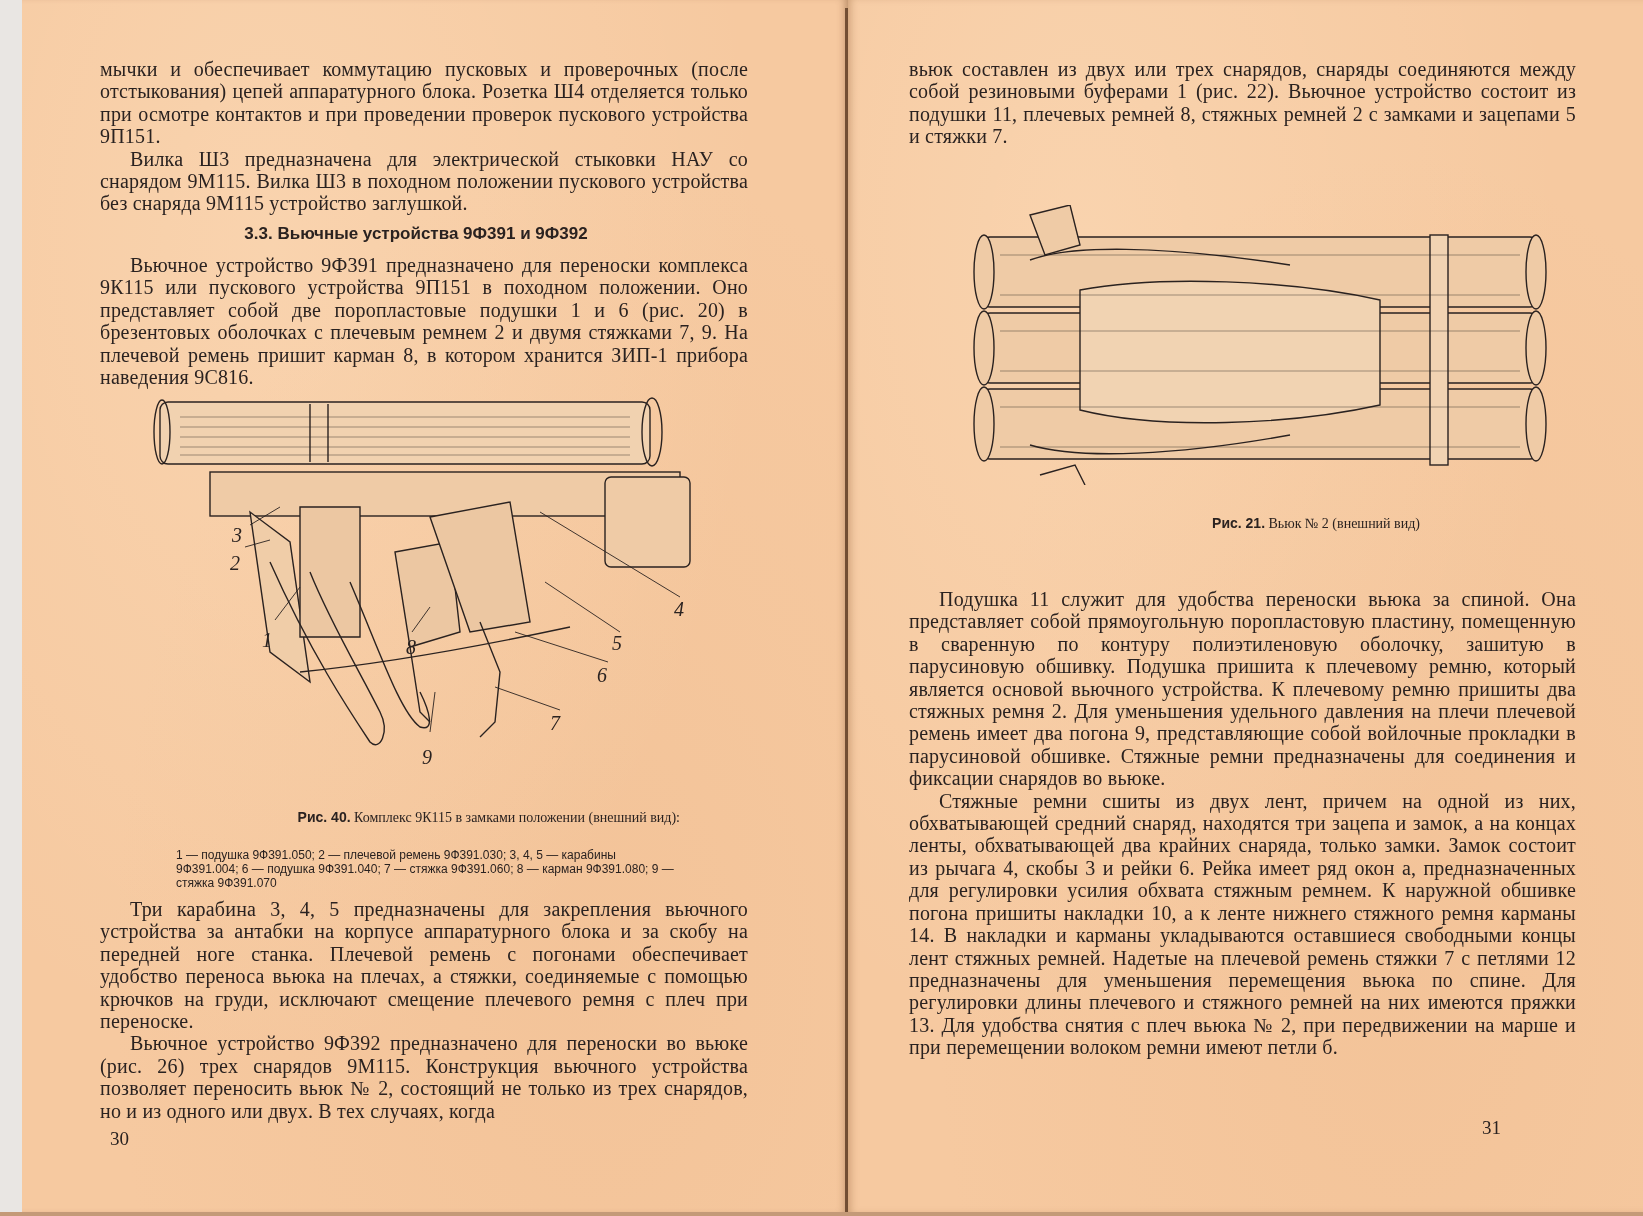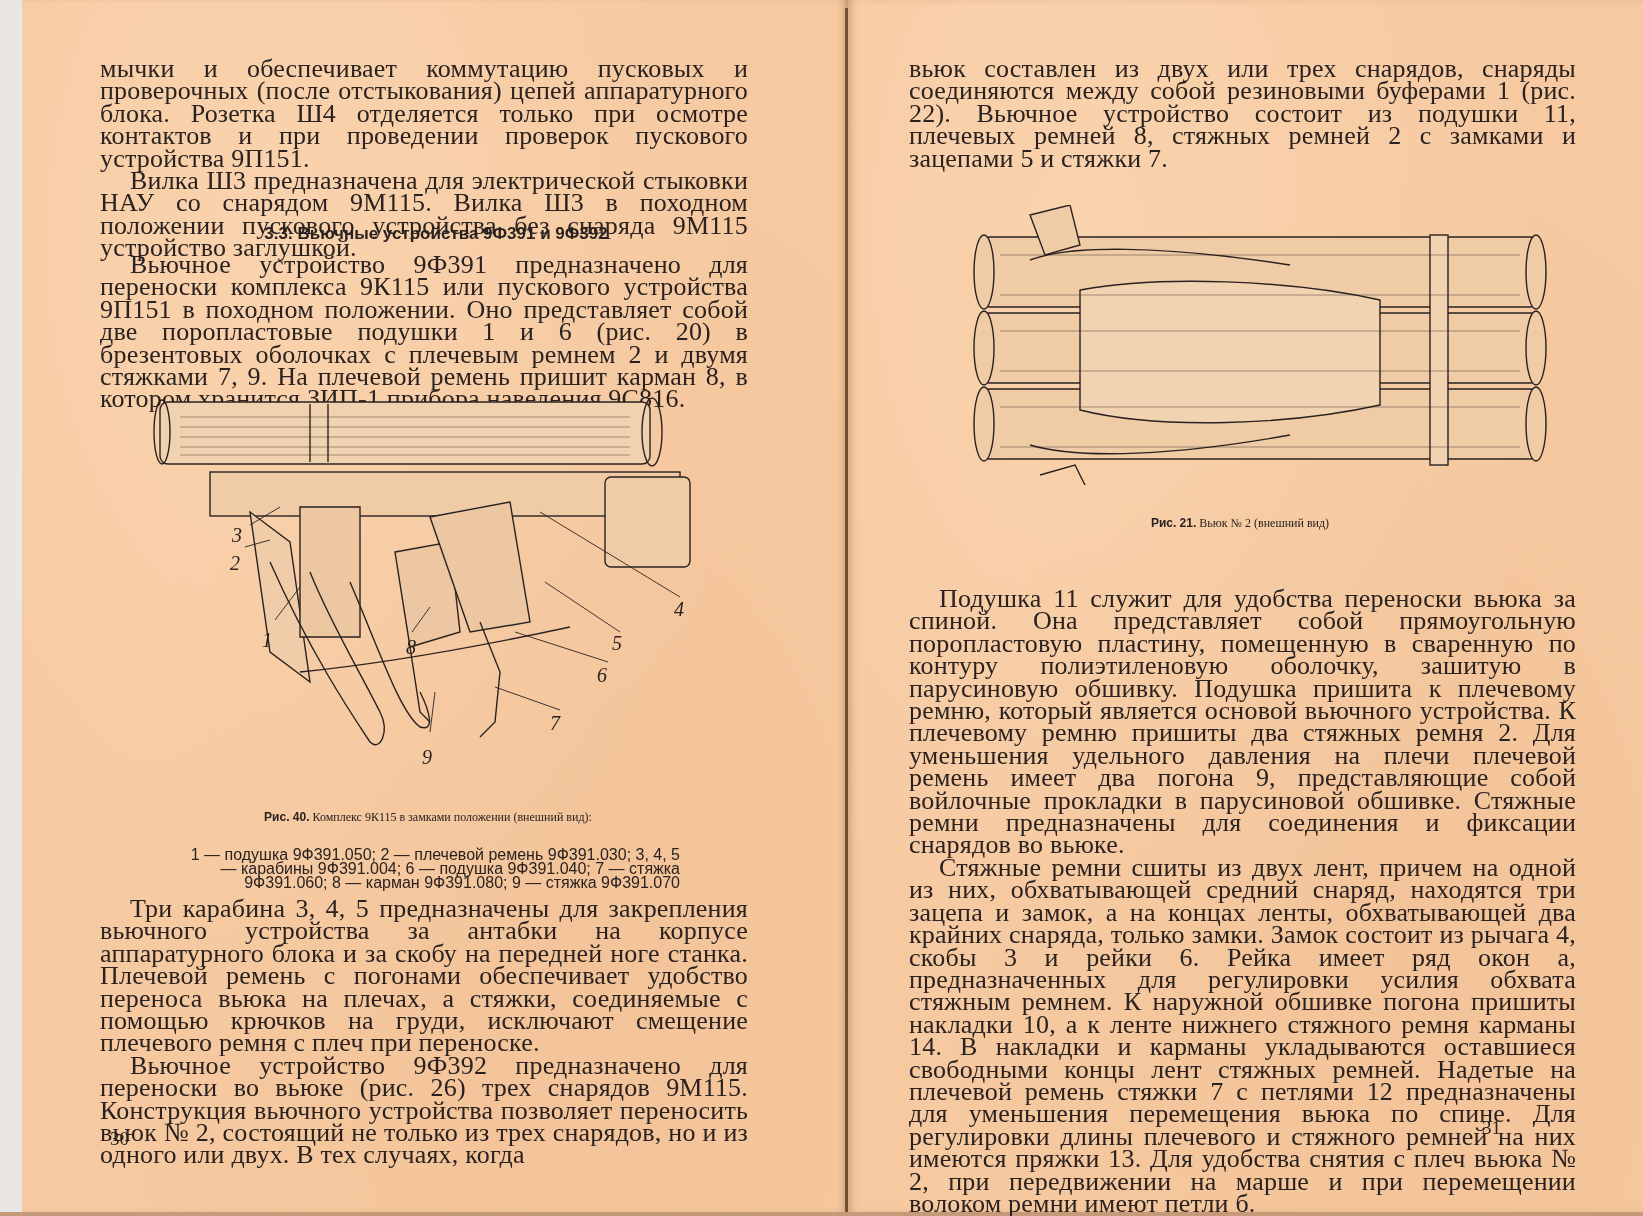--- a/index.html
+++ b/index.html
@@ -17,45 +17,45 @@
       radial-gradient(ellipse at 30% 20%, rgba(255,230,200,0.35), transparent 60%),
       radial-gradient(ellipse at 70% 80%, rgba(230,170,120,0.18), transparent 60%);
   }
   .page.left { left: 22px; width: 826px; height: 1212px; box-shadow: inset -8px 0 10px -6px rgba(90,50,20,0.45); }
   .page.right { left: 848px; width: 795px; height: 1212px; box-shadow: inset 6px 0 8px -4px rgba(120,70,30,0.35); }
   .spine { position: absolute; left: 845px; top: 8px; width: 3px; height: 1204px; background: #5a3a22; opacity: .8; }
   .bottom-edge { position: absolute; left: 0; top: 1212px; width: 1643px; height: 4px; background: #c49a78; }
 
   .text-block {
     position: absolute;
-    font-size: 26px;
+    font-size: 20px;
     line-height: 22.4px;
     text-align: justify;
     letter-spacing: 0.2px;
   }
   .text-block p { margin: 0; text-indent: 30px; }
   .text-block p.noindent { text-indent: 0; }
   .heading {
     position: absolute;
     font-family: "Liberation Sans", "DejaVu Sans", sans-serif;
     font-weight: bold;
     font-size: 17px;
     text-align: center;
   }
   .caption {
     position: absolute;
-    text-align: center;
-    font-size: 12px;
+    text-align: right;
+    font-size: 14px;
     line-height: 18px;
   }
   .caption .fig-num { font-family: "Liberation Sans", sans-serif; font-weight: bold; }
   .legend {
     position: absolute;
-    text-align: right;
-    font-size: 16px;
+    text-align: left;
+    font-size: 12px;
     line-height: 14px;
     font-family: "Liberation Sans", sans-serif;
   }
   .page-num { position: absolute; font-size: 19px; }
 
   .figure { position: absolute; }
   .figure svg { width: 100%; height: 100%; }
   .callout { font-family: "Liberation Serif", serif; font-style: italic; font-size: 20px; fill: #2a2220; }
 </style>
 </head>
@@ -64,21 +64,21 @@
 <div class="page left"></div>
 <div class="page right"></div>
 <div class="spine"></div>
 <div class="bottom-edge"></div>
 
 <div class="text-block" style="left:100px; top:58px; width:648px;">
   <p class="noindent">мычки и обеспечивает коммутацию пусковых и проверочных (после отстыкования) цепей аппаратурного блока. Розетка Ш4 отделяется только при осмотре контактов и при проведении проверок пускового устройства 9П151.</p>
   <p>Вилка Ш3 предназначена для электрической стыковки НАУ со снарядом 9М115. Вилка Ш3 в походном положении пускового устройства без снаряда 9М115 устройство заглушкой.</p>
 </div>
 
-<div class="heading" style="left:112px; top:224px; width:648px;">3.3. Вьючные устройства 9Ф391 и 9Ф392</div>
+<div class="heading" style="left:92px; top:224px; width:648px;">3.3. Вьючные устройства 9Ф391 и 9Ф392</div>
 
 <div class="text-block" style="left:100px; top:254px; width:648px;">
   <p>Вьючное устройство 9Ф391 предназначено для переноски комплекса 9К115 или пускового устройства 9П151 в походном положении. Оно представляет собой две поропластовые подушки 1 и 6 (рис. 20) в брезентовых оболочках с плечевым ремнем 2 и двумя стяжками 7, 9. На плечевой ремень пришит карман 8, в котором хранится ЗИП-1 прибора наведения 9С816.</p>
 </div>
 
 <div class="figure" style="left:150px; top:392px; width:580px; height:380px;">
   <svg viewBox="0 0 580 380">
     <g stroke="#2a2220" fill="none" stroke-width="1.4">
       <rect x="10" y="10" width="490" height="62" rx="8" fill="#f1d2b0"></rect>
       <ellipse cx="12" cy="40" rx="8" ry="32"></ellipse>

